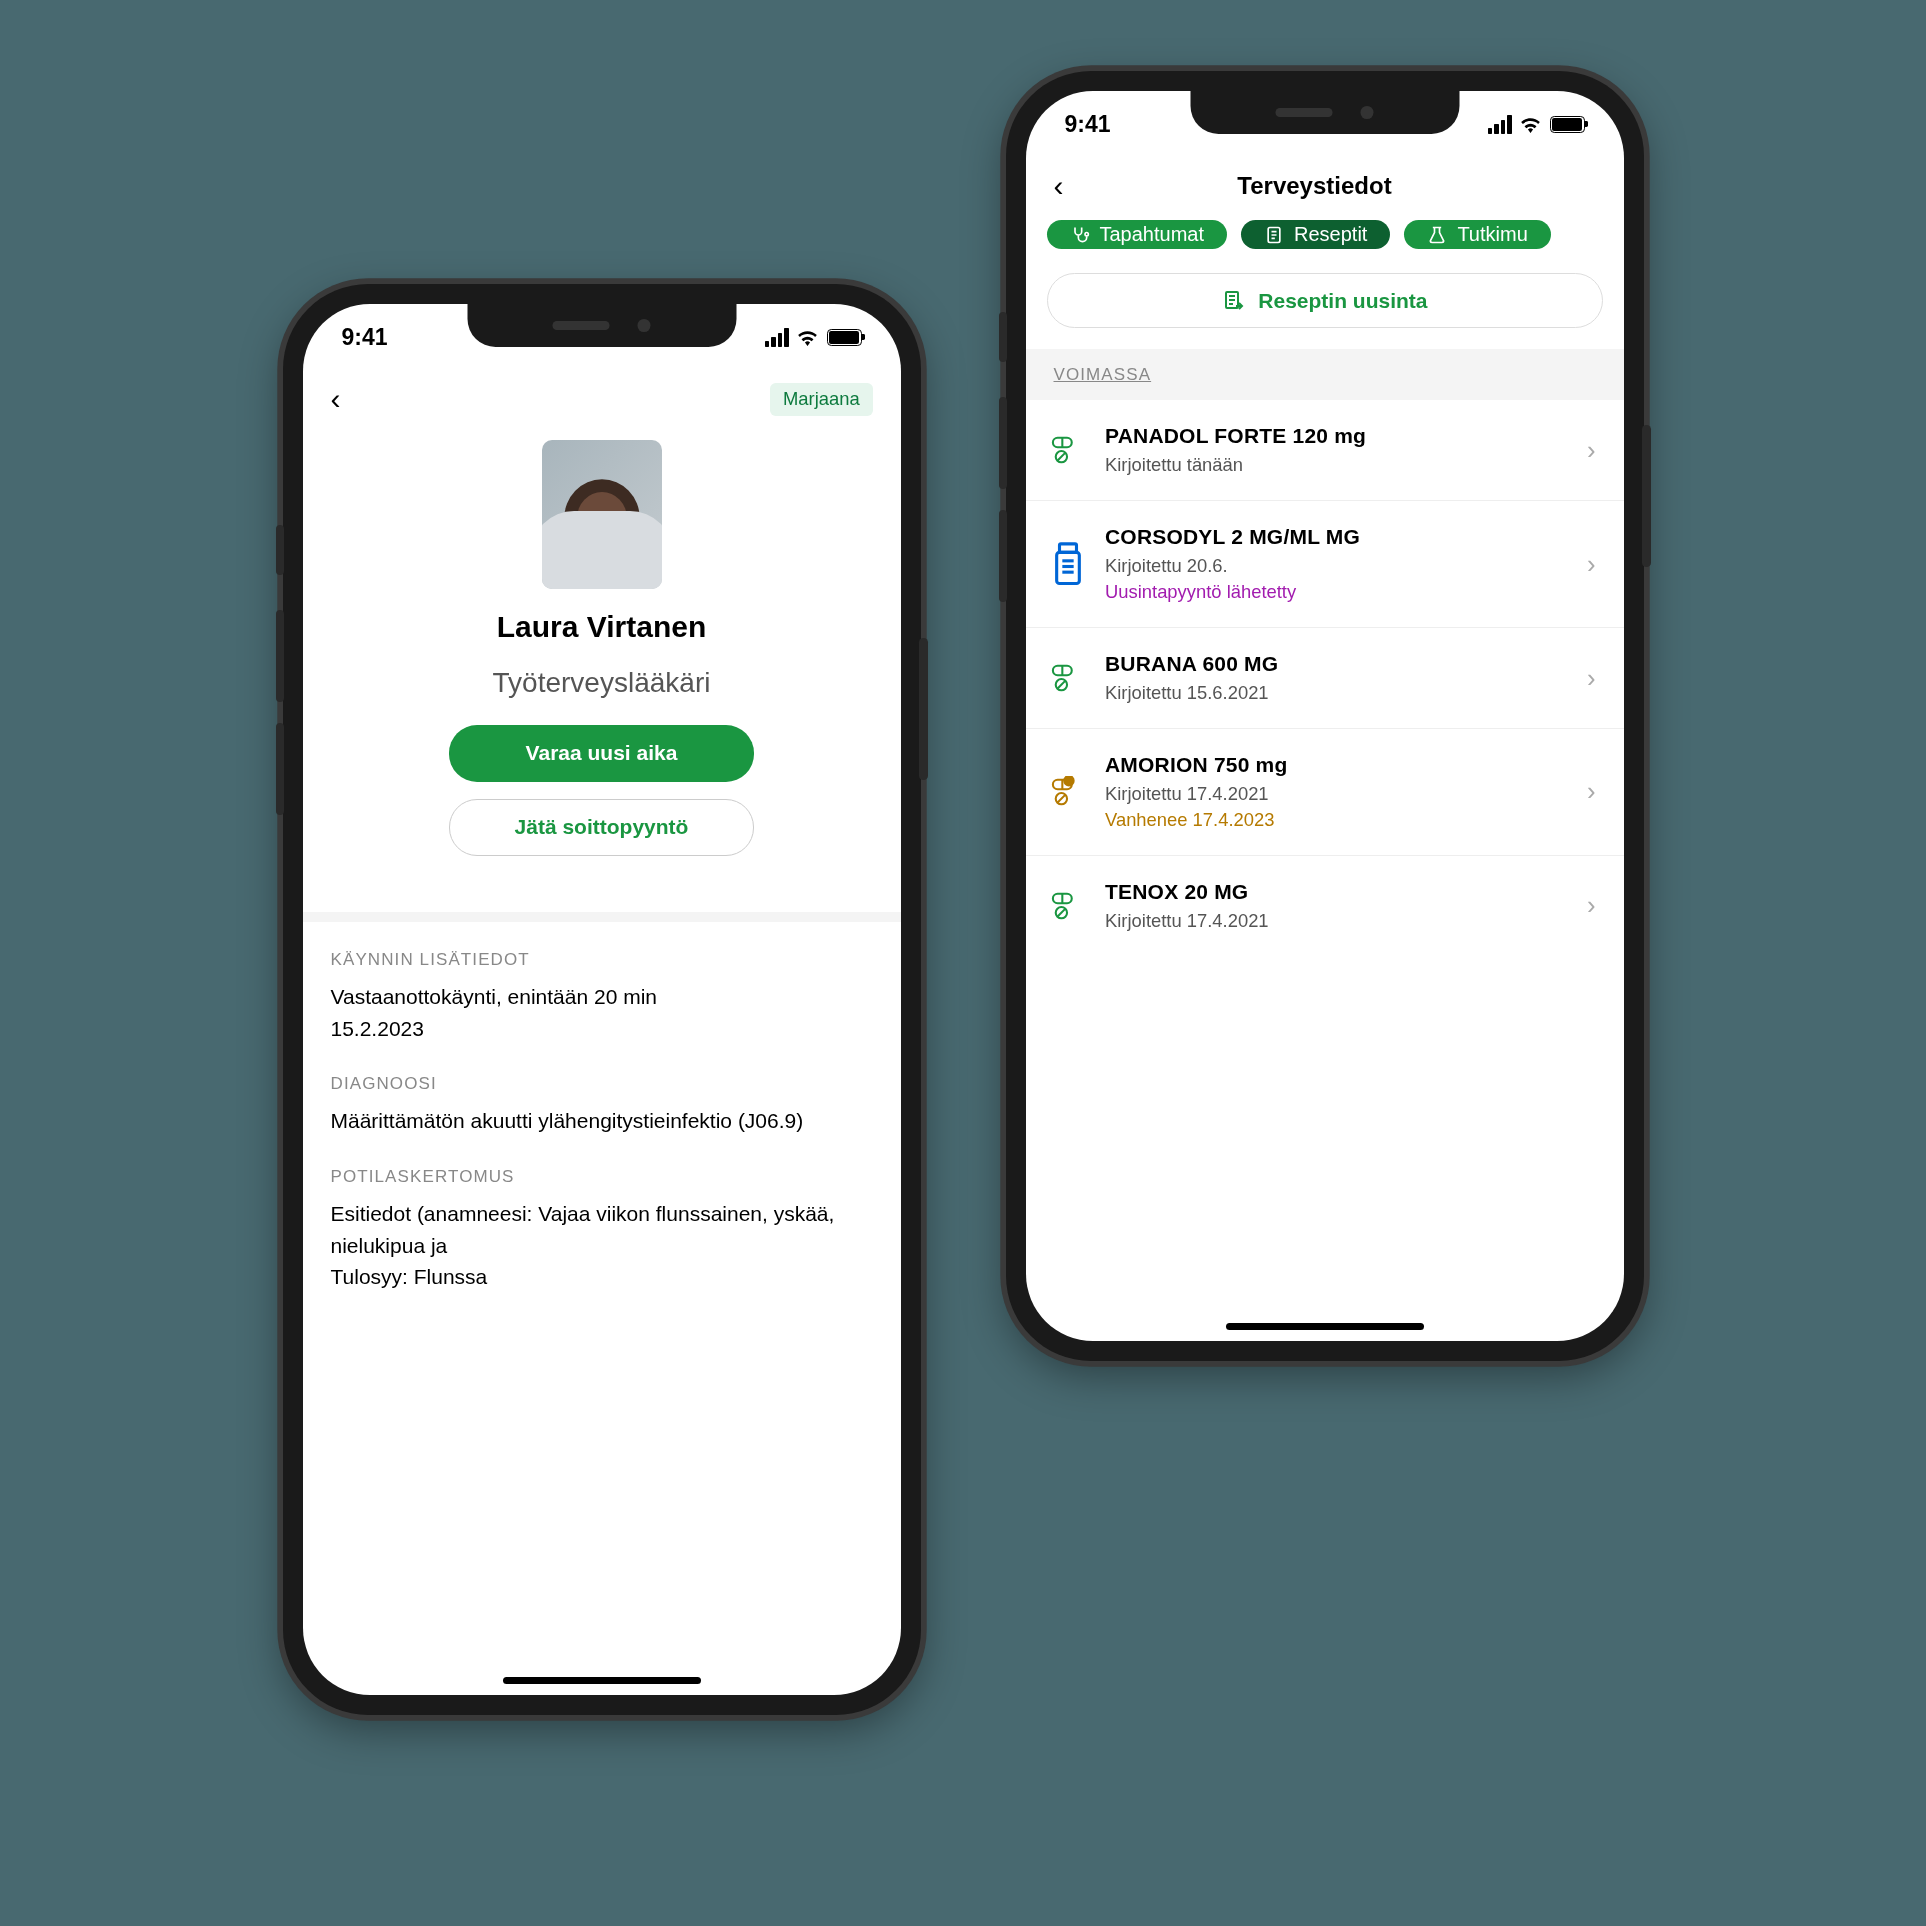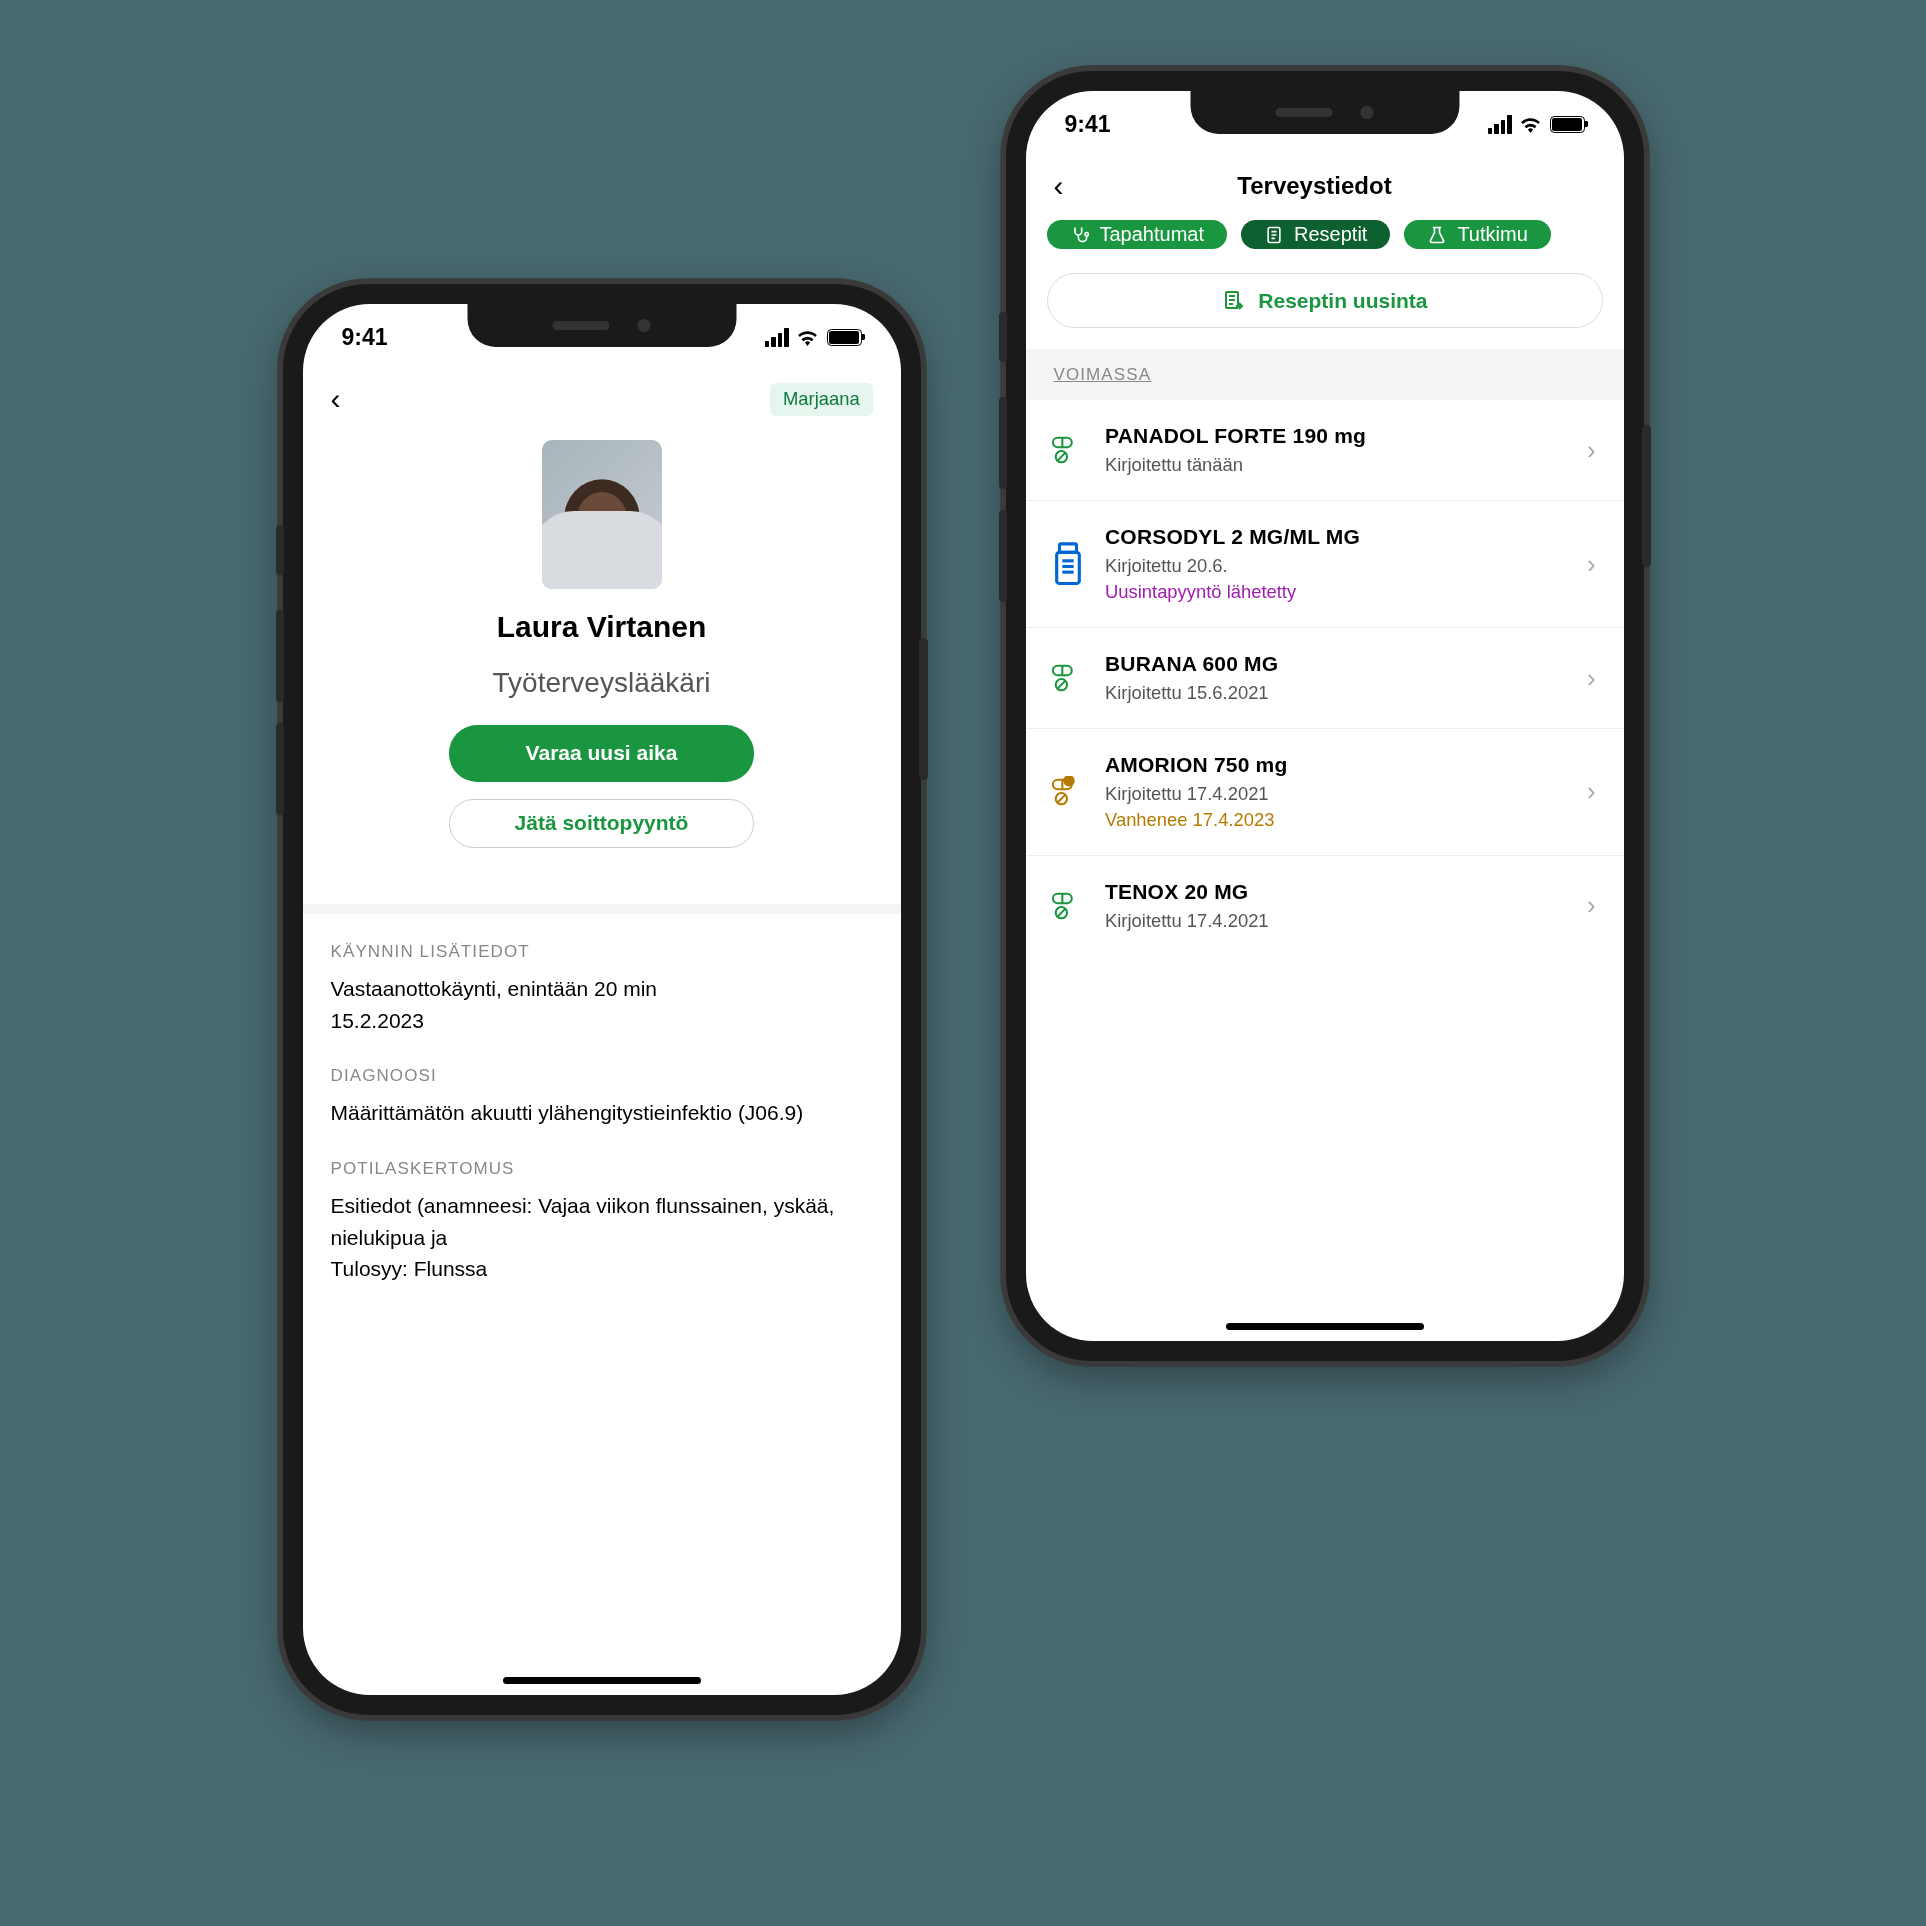--- a/index.html
+++ b/index.html
@@ -82,21 +82,21 @@
   content:''; position:absolute; left:50%; bottom:-21px; transform:translateX(-50%);
   width:142px; height:99px; background:#d8dce0; border-radius:43px 43px 0 0;
 }
 .doctor-name { font-size:30px; font-weight:600; margin-bottom:23px; }
 .doctor-title { font-size:28px; color:#555; margin-bottom:25.5px; }
 .btn-primary {
   background:#1a9641; color:#fff; border:none; width:305px; height:57px;
   border-radius:28px; font-size:21px; font-weight:600; margin:0 auto 17px; display:block;
 }
 .btn-secondary {
-  background:#fff; color:#1a9641; border:1.1px solid #ccc; width:305px; height:49px;
+  background:#fff; color:#1a9641; border:1.1px solid #ccc; width:305px; height:57px;
   border-radius:28px; font-size:21px; font-weight:600; margin:0 auto; display:block;
 }
 .divider-full { height:10px; background:#f4f4f4; margin-top:28px; }
 .details-section { padding: 28px; }
 .section-label {
   font-size:17px; color:#888; letter-spacing:1.1px; text-transform:uppercase;
   margin-bottom:11.3px; font-weight:500;
 }
 .section-text { font-size:21px; line-height:1.5; margin-bottom:30px; }
 .chip-row {
@@ -252,21 +252,21 @@
     <div class="group-header">VOIMASSA</div>
     <div class="rx-list" id="rx-list">
         <div class="rx-item">
           <div class="rx-icon"><svg viewBox="0 0 36 32" fill="none" stroke="#1a9641" stroke-width="2.2">
               <rect x="2" y="4" width="20" height="10" rx="5"></rect>
               <line x1="12" y1="4" x2="12" y2="14"></line>
               <circle cx="11" cy="24" r="6"></circle>
               <line x1="7" y1="28" x2="15" y2="20"></line>
             </svg></div>
           <div class="rx-body">
-            <div class="rx-name">PANADOL FORTE 190 mg</div>
+            <div class="rx-name">PANADOL FORTE 120 mg</div>
             <div class="rx-sub">Kirjoitettu tänään</div>
           </div>
           <div class="chev-right">›</div>
         </div>
         <div class="rx-item">
           <div class="rx-icon"><svg viewBox="0 0 24 32" fill="none" stroke="#0066d6" stroke-width="2.2">
               <rect x="6" y="2" width="12" height="6" rx="1"></rect>
               <rect x="4" y="8" width="16" height="22" rx="2"></rect>
               <line x1="8" y1="14" x2="16" y2="14"></line>
               <line x1="8" y1="18" x2="16" y2="18"></line>

